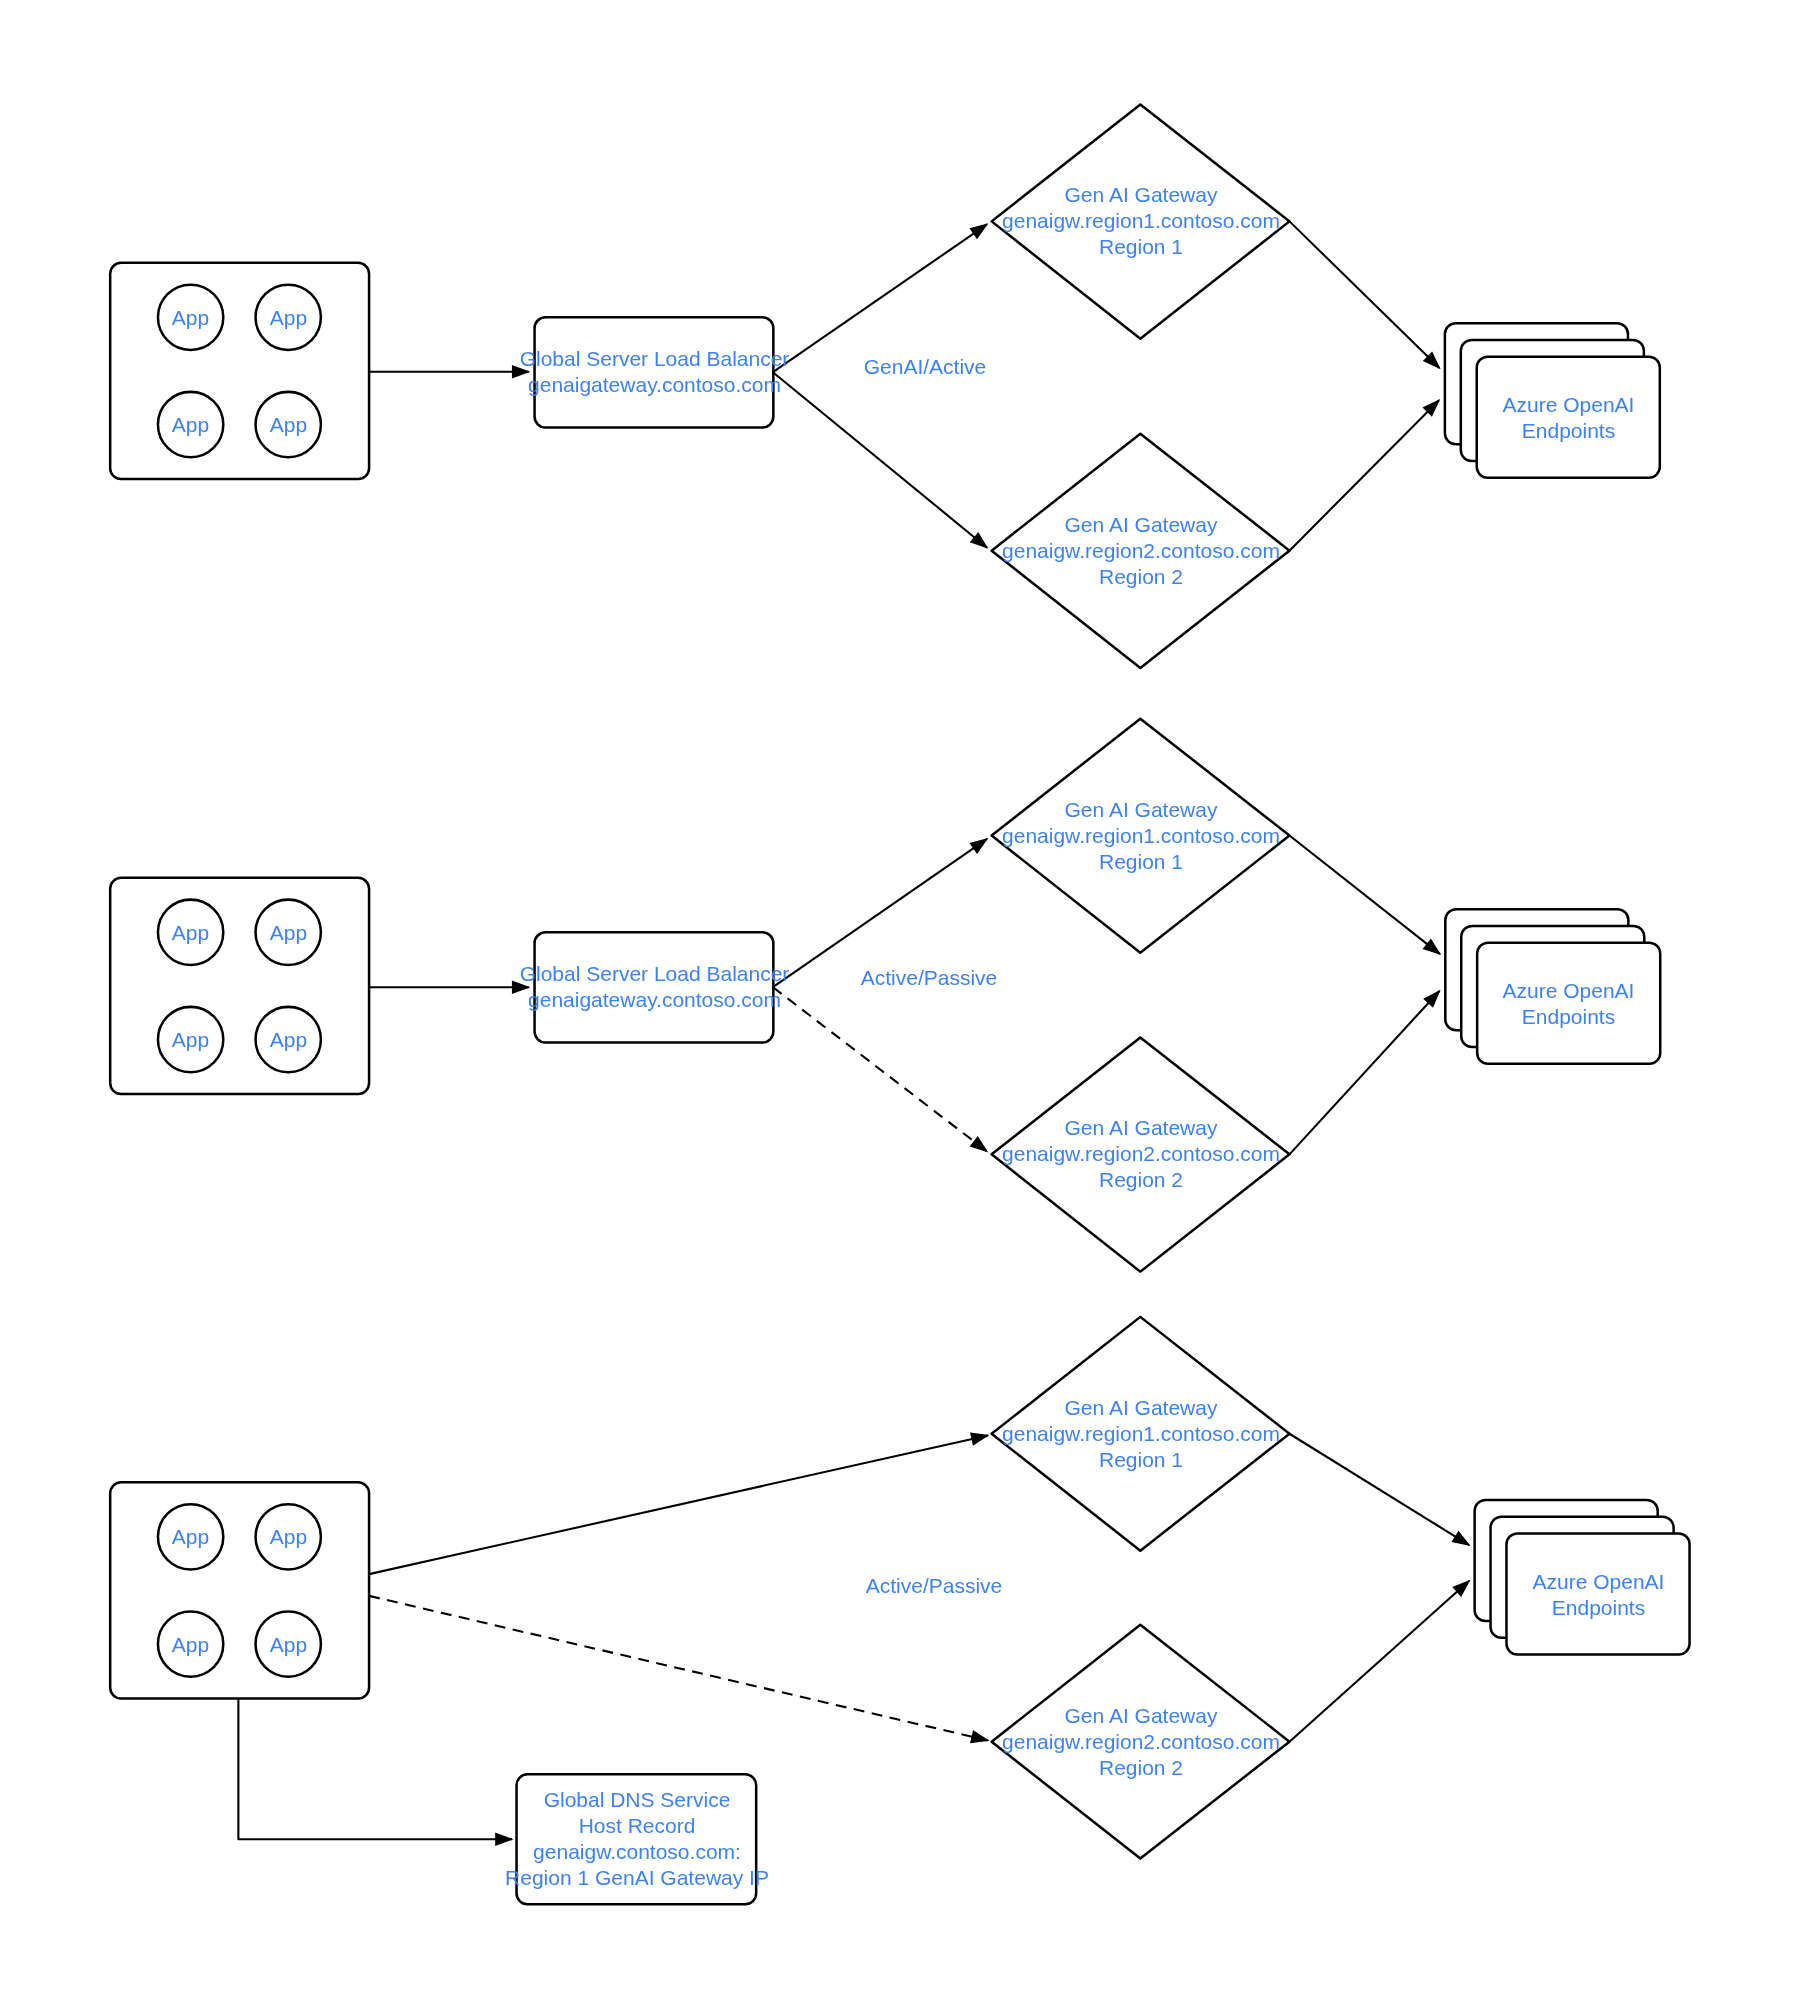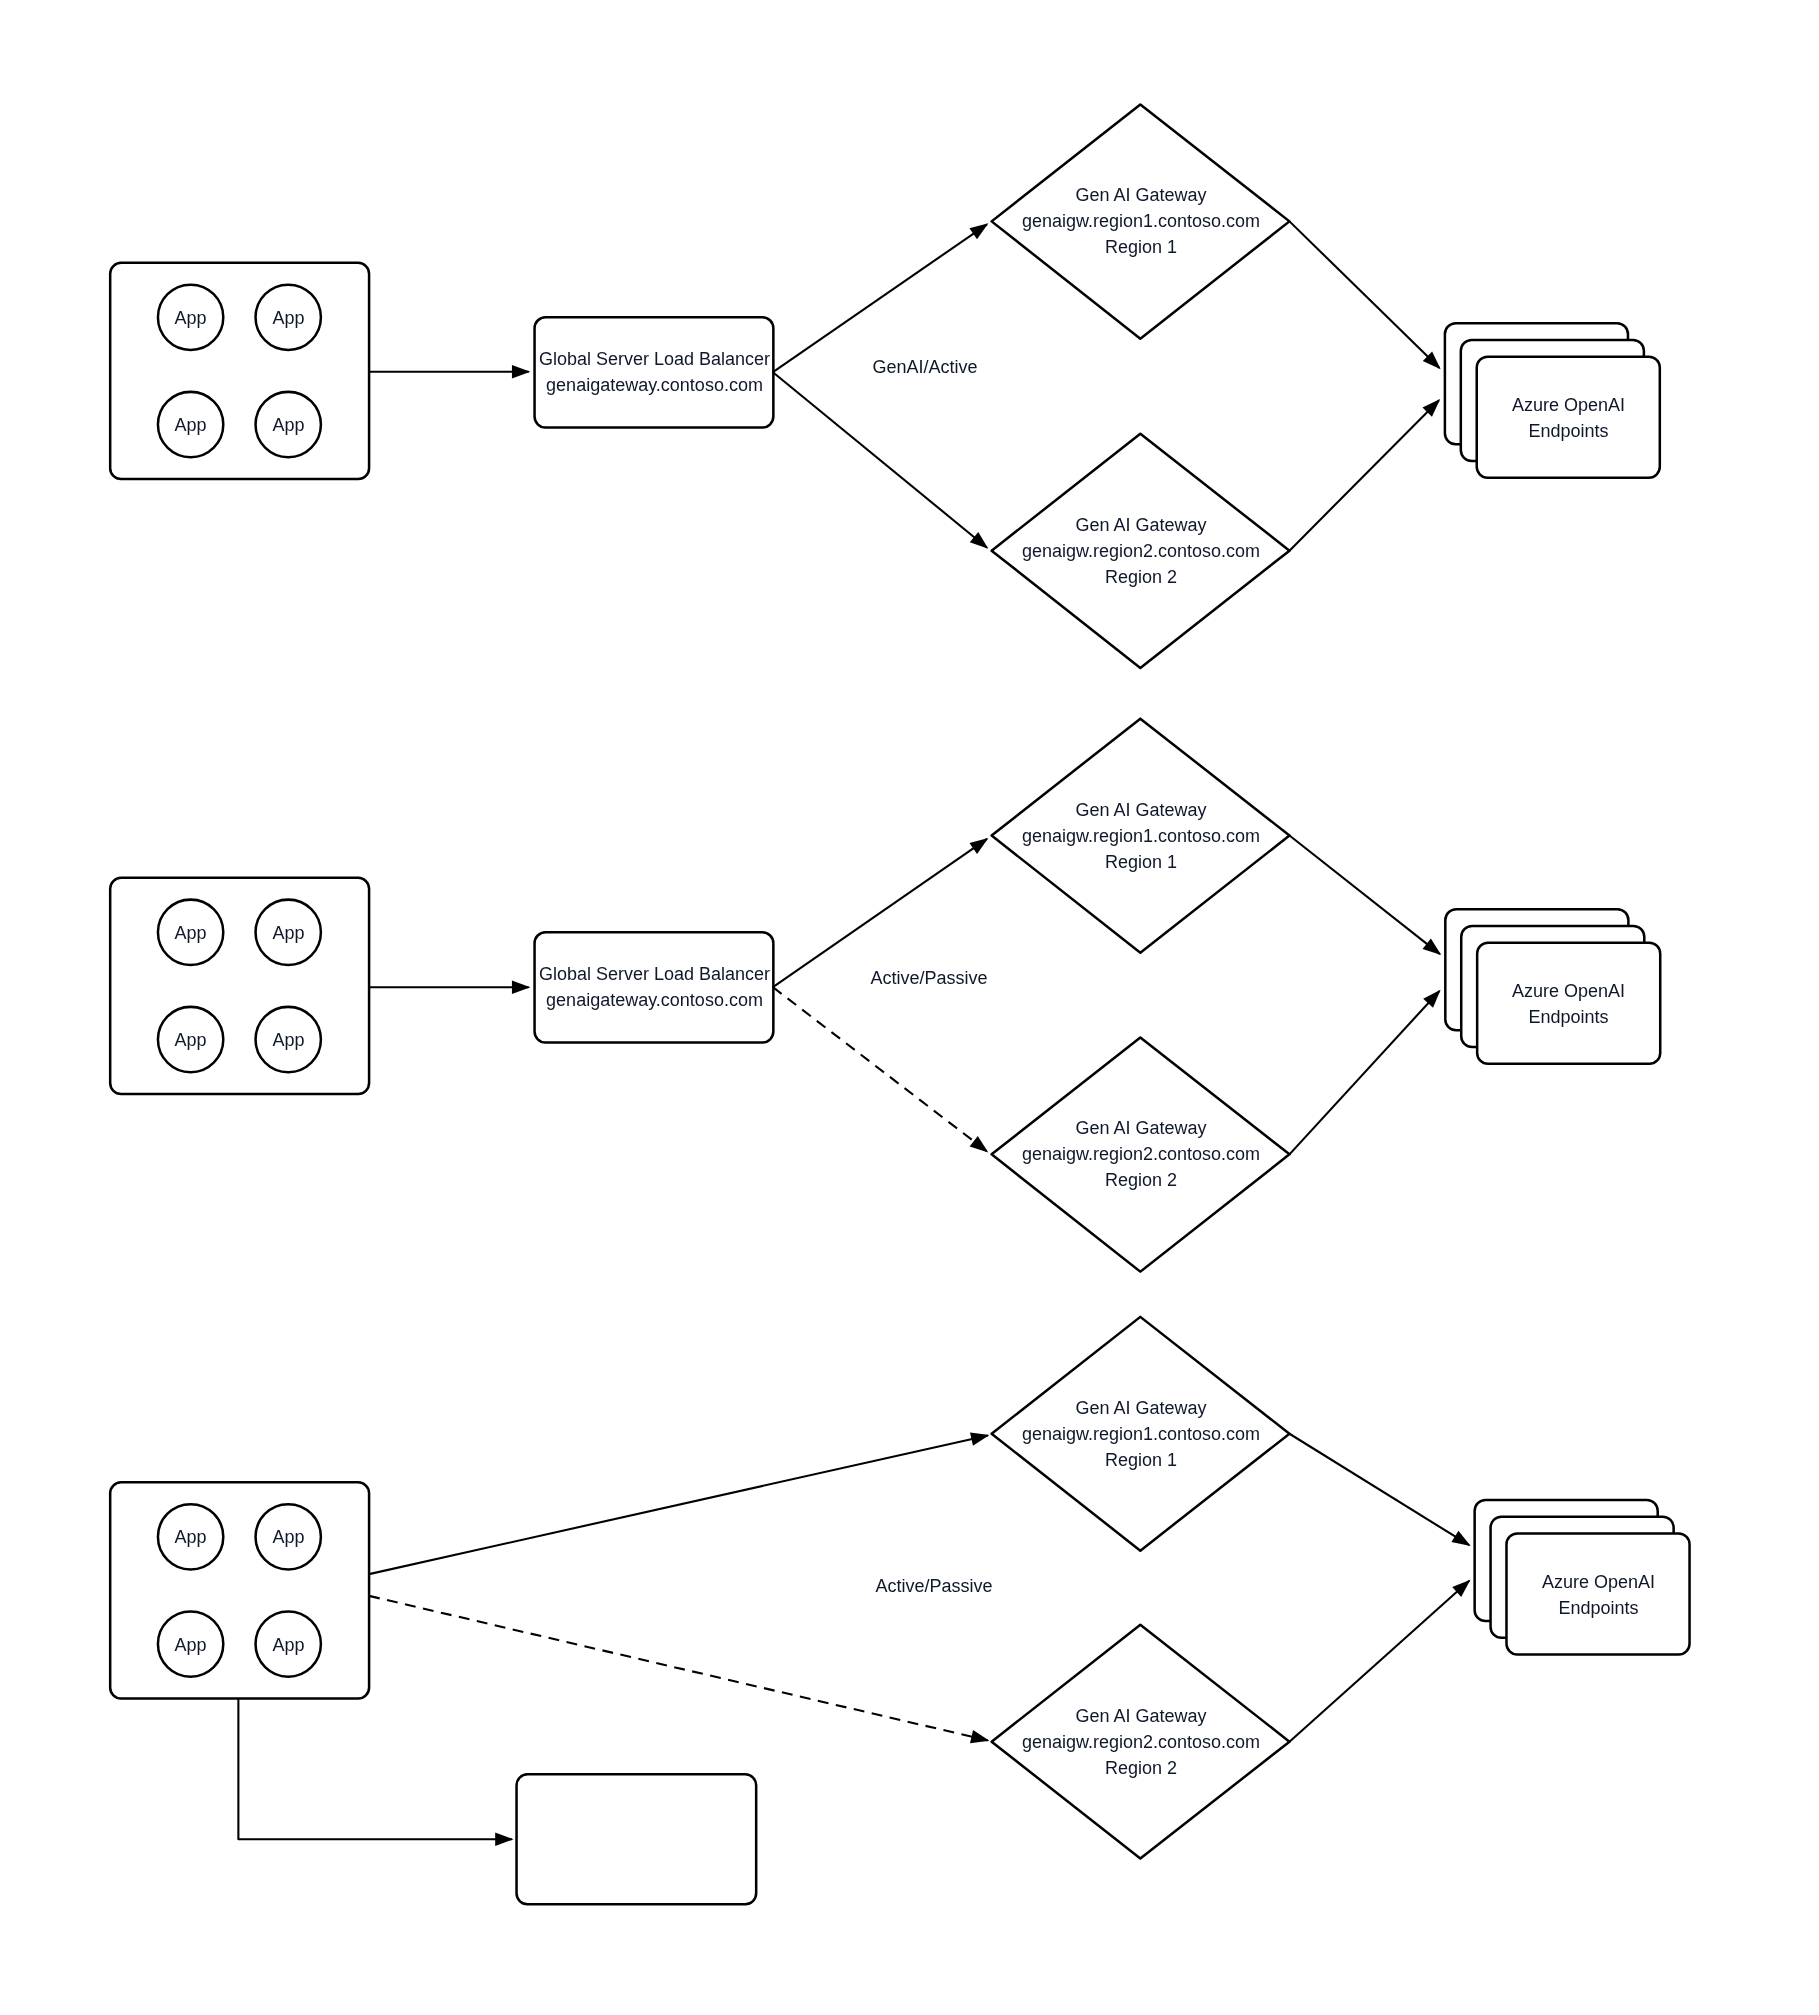--- a/index.html
+++ b/index.html
@@ -40,22 +40,22 @@
   .edge.dashed {
     stroke-dasharray: 26 18;
   }
   .label {
     position: absolute;
     display: flex;
     flex-direction: column;
     align-items: center;
     justify-content: center;
     text-align: center;
-    color: #0f172a;
-    font-size: 18px;
+    color: #3b82f6;
+    font-size: 21px;
     line-height: 26px;
     white-space: nowrap;
     pointer-events: none;
   }
   .label span { display: block; }
 </style>
 </head>
 <body>
 
 <div id="canvas">
@@ -212,18 +212,24 @@
   </div>
   <div class="label" style="left:992px;top:1625px;width:298px;height:234px">
     <span>Gen AI Gateway</span>
     <span>genaigw.region2.contoso.com</span>
     <span>Region 2</span>
   </div>
   <div class="label" style="left:1507px;top:1534px;width:183px;height:121px">
     <span>Azure OpenAI</span>
     <span>Endpoints</span>
   </div>
+  <div class="label" style="left:517px;top:1774px;width:240px;height:130px">
+    <span>Global DNS Service</span>
+    <span>Host Record</span>
+    <span>genaigw.contoso.com:</span>
+    <span>Region 1 GenAI Gateway IP</span>
+  </div>
   <div class="label" style="left:850px;top:1565px;width:168px;height:42px">
     <span>Active/Passive</span>
   </div>
 
 </div>
 
 
 </body></html>

